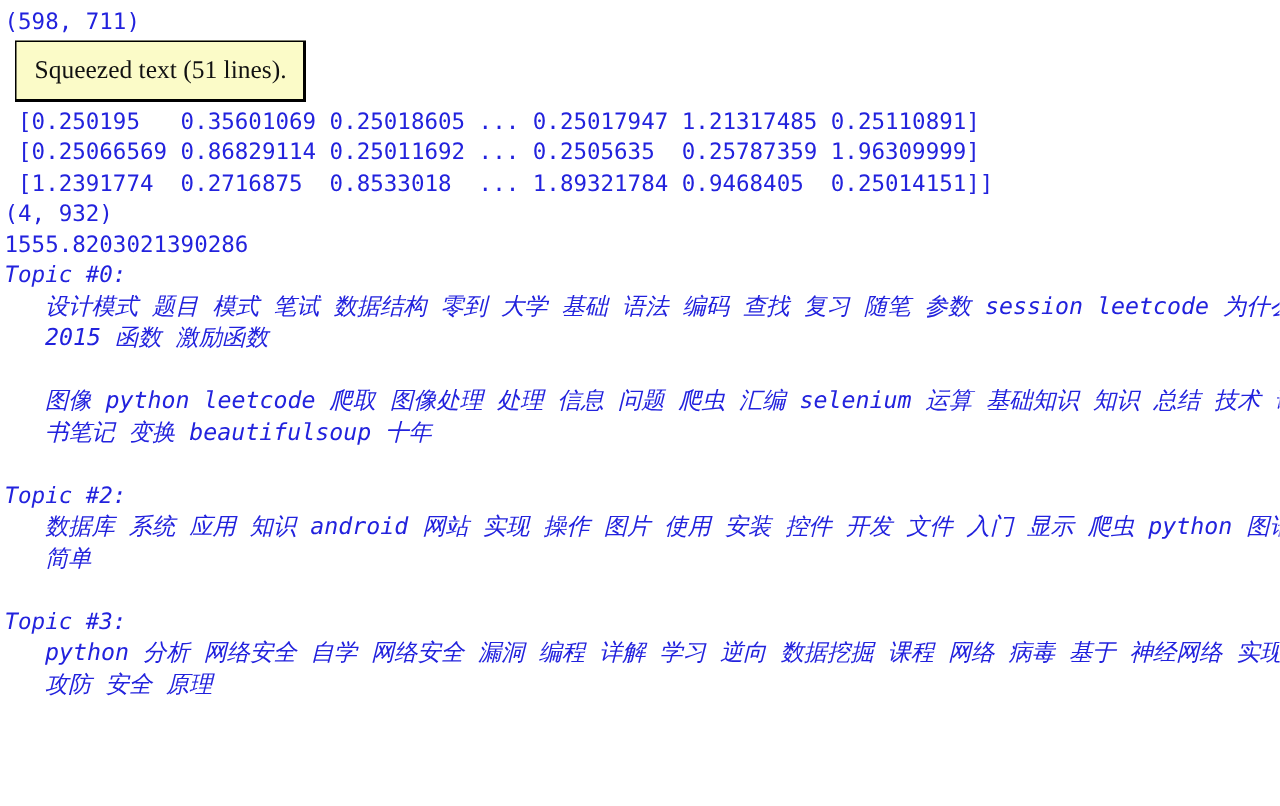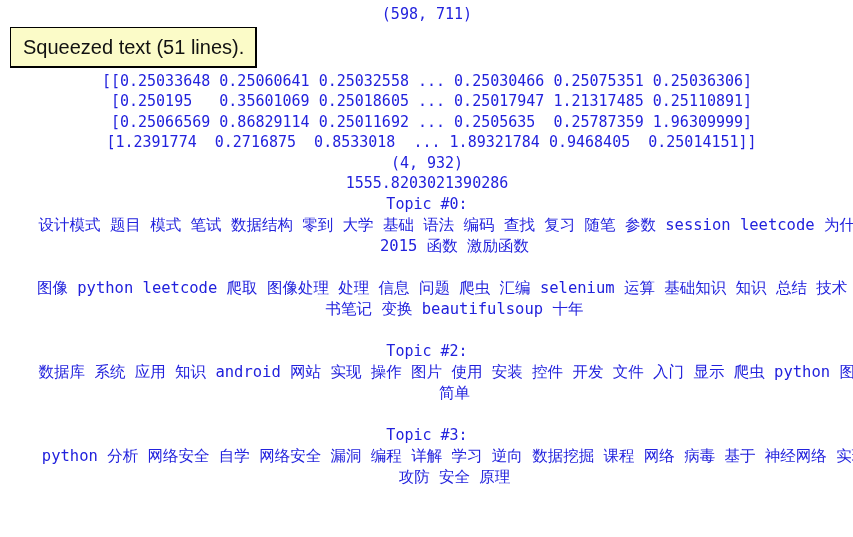--- a/index.html
+++ b/index.html
@@ -17,21 +17,20 @@
   }
   .console {
     position: absolute;
     left: 0;
     top: 0;
     width: 853px;
     height: 462px;
     box-sizing: border-box;
     padding: 4px 2px 0 3px;
     background: #ffffff;
-    text-align: center;
   }
 
   
   .out-line {
     color: #2222dd;
     font-family: "DejaVu Sans Mono", "Liberation Mono", monospace;
     font-size: 15px;
     line-height: 20.5px;
     white-space: pre;
     letter-spacing: 0px;
@@ -59,50 +58,49 @@
   }
   .squeezed-btn {
     position: absolute;
     left: 7px;
     top: 2px;
     background: #fbfbc8;
     border: 1px solid #000000;
     border-right-width: 2px;
     border-bottom-width: 2px;
     color: #111111;
-    font-family: Liberation Sans, sans-serif;
-    font-size: 20px;
+    font-family: Liberation Serif, serif;
+    font-size: 17px;
     line-height: 18px;
     padding: 10px 11px 10px 12px;
     cursor: pointer;
     white-space: nowrap;
     user-select: none;
   }
 
-  .topic-block { margin: 0; }
+  .topic-block { margin: 0; font-style: italic; }
   .topic-head {
     color: #2222dd;
     font-family: "DejaVu Sans Mono", "Liberation Mono", monospace;
     font-size: 15px;
     line-height: 21px;
     white-space: pre;
   }
 </style>
 </head>
 <body>
 
 <div class="console">
 
   <div class="out-line">(598, 711)</div>
 
   <div class="squeezed-wrap">
     <div class="squeezed-btn">Squeezed text (51 lines).</div>
   </div>
 
-  <div class="out-line">[[0.25033648 0.25060641 0.25032558 ... 0.25030466 0.25075351 0.25036306]</div>
   <div class="out-line"> [0.250195   0.35601069 0.25018605 ... 0.25017947 1.21317485 0.25110891]</div>
   <div class="out-line"> [0.25066569 0.86829114 0.25011692 ... 0.2505635  0.25787359 1.96309999]</div>
   <div class="out-line"> [1.2391774  0.2716875  0.8533018  ... 1.89321784 0.9468405  0.25014151]]</div>
 
   <div class="out-line">(4, 932)</div>
 
   <div class="out-line">1555.8203021390286</div>
 
   <div class="topic-block">
     <div class="topic-head">Topic #0:</div>

